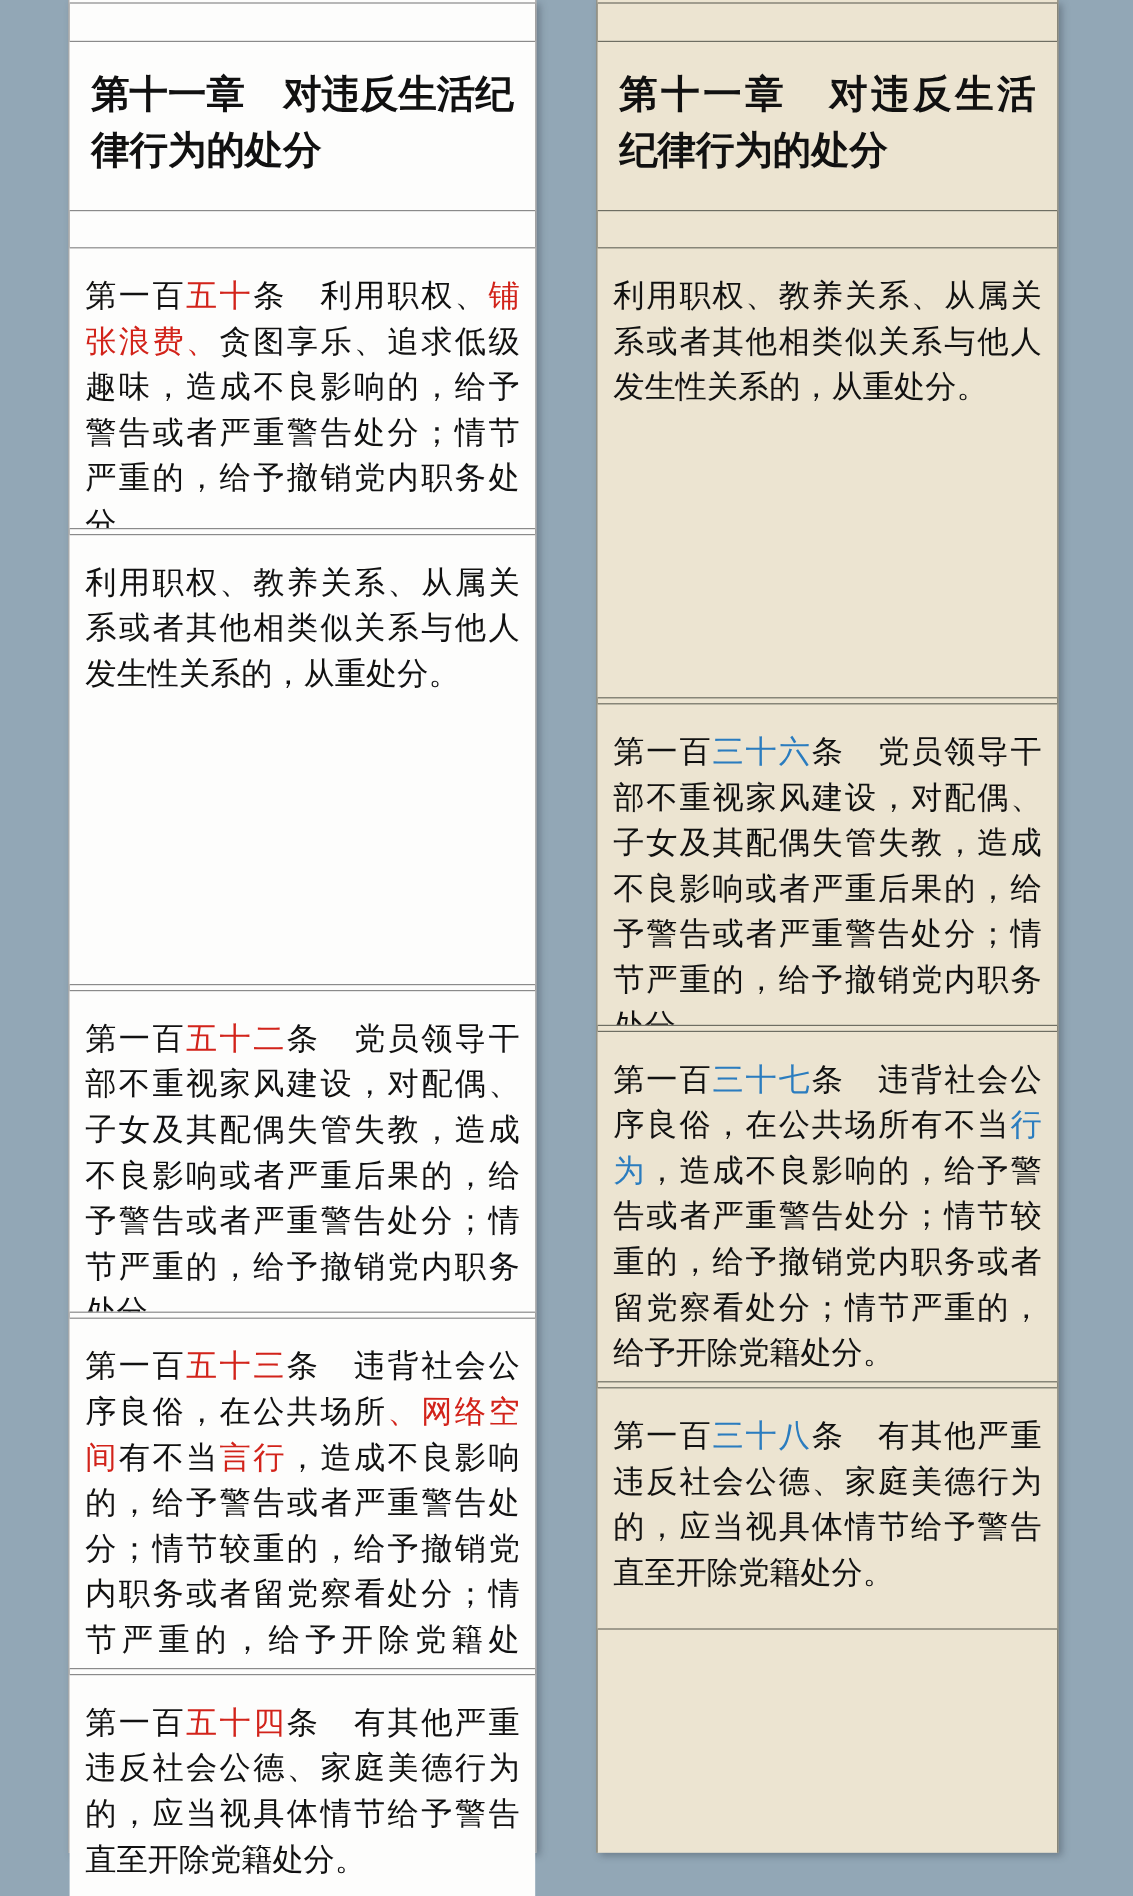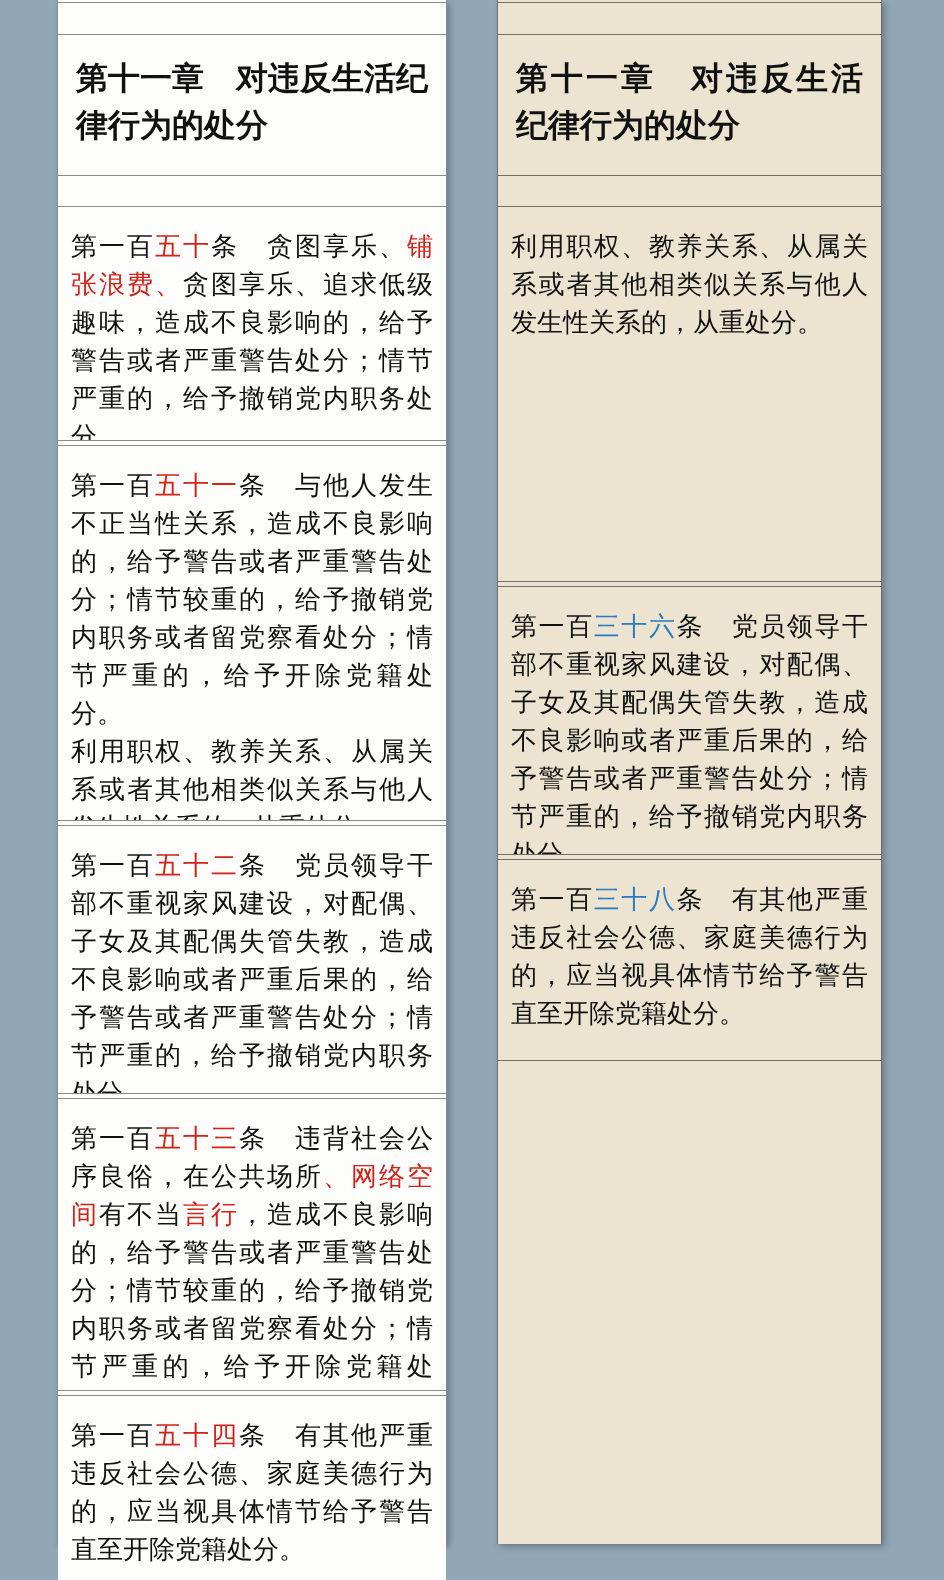--- a/index.html
+++ b/index.html
@@ -54,24 +54,23 @@
     font-weight:normal;
   }
 </style>
 </head>
 <body style="background: rgb(146, 167, 182);">
 
 <section class="column col-left" style="--bg: #fdfdfc; --border: #8a8a8a; --accent: #d2231a; color: rgb(17, 17, 17);">
   <div class="cell row-sliver"></div>
   <h2 class="cell row-title">第十一章　对违反生活纪律行为的处分</h2>
   <div class="cell body-cell row-a1">
-      <p><span>第一百</span><span class="seg-accent">五十</span><span>条　贪图享乐、</span><span class="seg-accent">铺张浪费、</span><span>贪图享乐、追求低级趣味，造成不良影响的，给予警告或者严重警告处分；情节严重的，给予撤销党内职务处分。</span></p>
+      <p><span>第一百</span><span class="seg-accent">五十</span><span>条　利用职权、</span><span class="seg-accent">铺张浪费、</span><span>贪图享乐、追求低级趣味，造成不良影响的，给予警告或者严重警告处分；情节严重的，给予撤销党内职务处分。</span></p>
     </div>
   <div class="cell body-cell row-a2">
-      <p><span>第一百</span><span class="seg-accent">五十一</span><span>条　与他人发生不正当性关系，造成不良影响的，给予警告或者严重警告处分；情节较重的，给予撤销党内职务或者留党察看处分；情节严重的，给予开除党籍处分。</span></p>
       <p><span>利用职权、教养关系、从属关系或者其他相类似关系与他人发生性关系的，从重处分。</span></p>
     </div>
   <div class="cell body-cell row-a3">
       <p><span>第一百</span><span class="seg-accent">五十二</span><span>条　党员领导干部不重视家风建设，对配偶、子女及其配偶失管失教，造成不良影响或者严重后果的，给予警告或者严重警告处分；情节严重的，给予撤销党内职务处分。</span></p>
     </div>
   <div class="cell body-cell row-a4">
       <p><span>第一百</span><span class="seg-accent">五十三</span><span>条　违背社会公序良俗，在公共场所</span><span class="seg-accent">、网络空间</span><span>有不当</span><span class="seg-accent">言行</span><span>，造成不良影响的，给予警告或者严重警告处分；情节较重的，给予撤销党内职务或者留党察看处分；情节严重的，给予开除党籍处分。</span></p>
     </div>
   <div class="cell body-cell row-a5">
       <p><span>第一百</span><span class="seg-accent">五十四</span><span>条　有其他严重违反社会公德、家庭美德行为的，应当视具体情节给予警告直至开除党籍处分。</span></p>
@@ -80,16 +79,19 @@
 
 <section class="column col-right" style="--bg: #ece4d1; --border: #6e6e63; --accent: #2a7cbf; color: rgb(17, 17, 17);">
   <div class="cell row-sliver"></div>
   <h2 class="cell row-title">第十一章　对违反生活纪律行为的处分</h2>
   <div class="cell body-cell row-a2">
       <p><span>利用职权、教养关系、从属关系或者其他相类似关系与他人发生性关系的，从重处分。</span></p>
     </div>
   <div class="cell body-cell row-a3">
       <p><span>第一百</span><span class="seg-accent">三十六</span><span>条　党员领导干部不重视家风建设，对配偶、子女及其配偶失管失教，造成不良影响或者严重后果的，给予警告或者严重警告处分；情节严重的，给予撤销党内职务处分。</span></p>
     </div>
+  <div class="cell body-cell row-a4">
+      <p><span>第一百</span><span class="seg-accent">三十七</span><span>条　违背社会公序良俗，在公共场所有不当</span><span class="seg-accent">行为</span><span>，造成不良影响的，给予警告或者严重警告处分；情节较重的，给予撤销党内职务或者留党察看处分；情节严重的，给予开除党籍处分。</span></p>
+    </div>
   <div class="cell body-cell row-a5">
       <p><span>第一百</span><span class="seg-accent">三十八</span><span>条　有其他严重违反社会公德、家庭美德行为的，应当视具体情节给予警告直至开除党籍处分。</span></p>
     </div>
 </section>
 
 </body></html>

